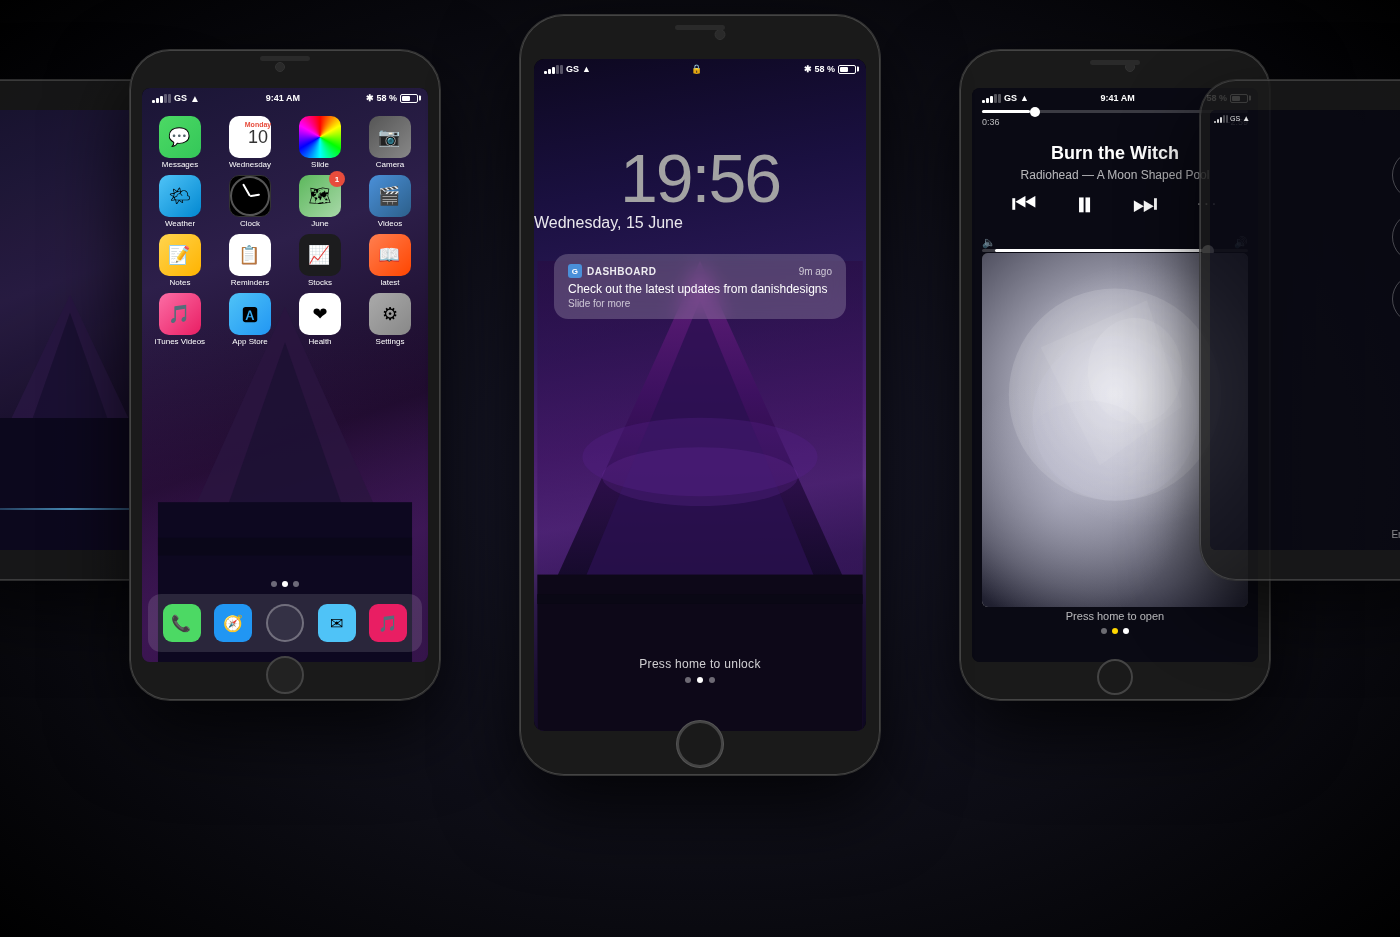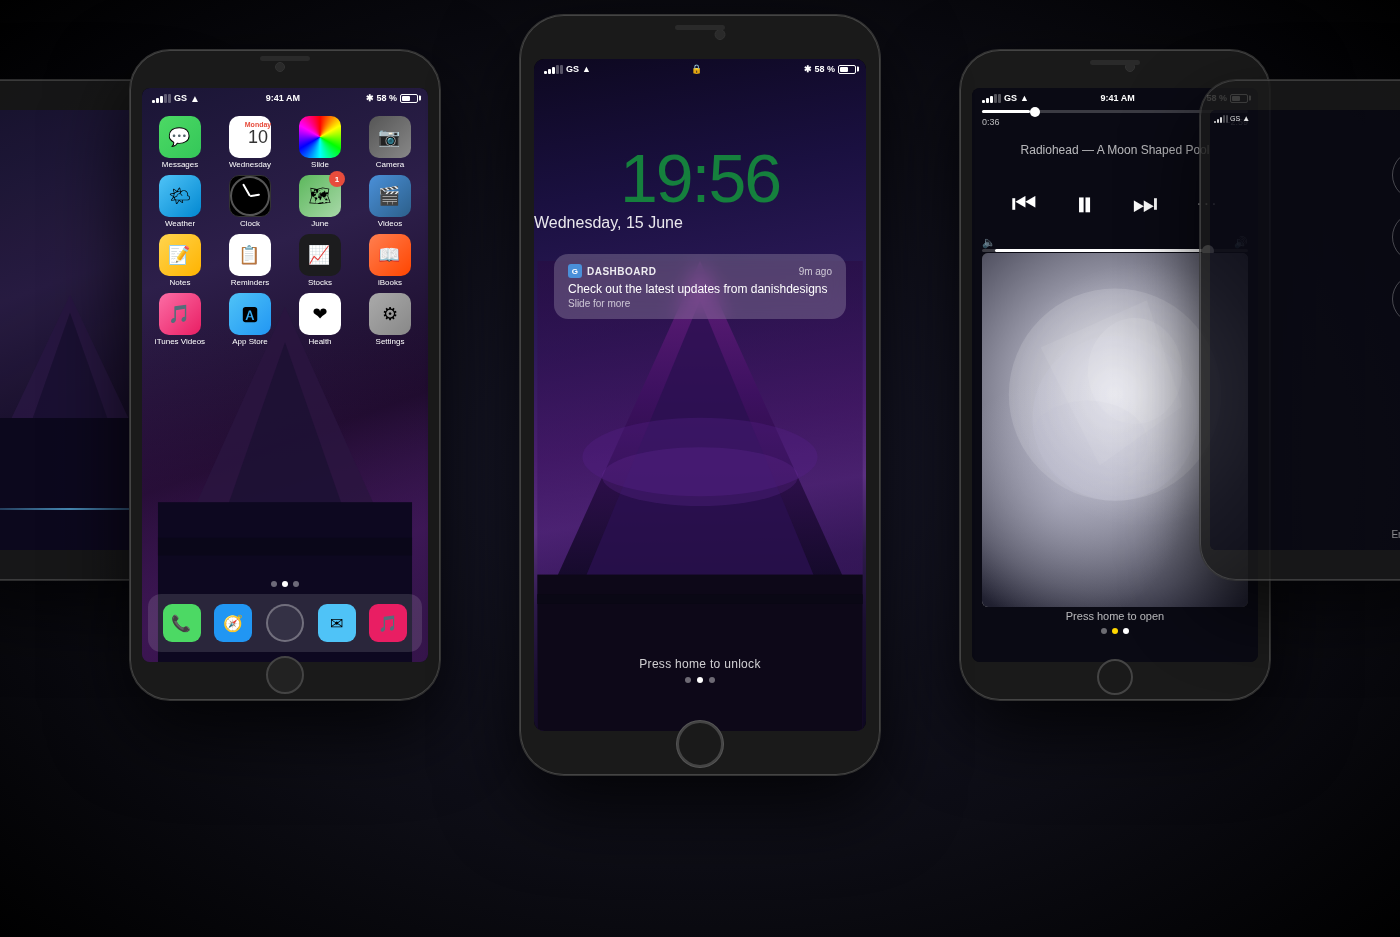--- a/index.html
+++ b/index.html
@@ -204,21 +204,21 @@
     .page-dot.active { background: #fff; }
 
     
     .lock-time {
       position: absolute;
       top: 80px;
       left: 0; right: 0;
       text-align: center;
       font-size: 68px;
       font-weight: 200;
-      color: #15803d;
+      color: #a3a3a3;
       letter-spacing: -2px;
     }
     .lock-date {
       position: absolute;
       top: 155px;
       left: 0; right: 0;
       font-size: 16px;
       color: rgba(255,255,255,0.9);
       font-weight: 300;
     }
@@ -734,21 +734,21 @@
       <div class="phone2-app-icon">
         <div class="phone2-app-img app-reminders" style="background:#fff;">📋</div>
         <span class="phone2-app-label">Reminders</span>
       </div>
       <div class="phone2-app-icon">
         <div class="phone2-app-img app-stocks">📈</div>
         <span class="phone2-app-label">Stocks</span>
       </div>
       <div class="phone2-app-icon">
         <div class="phone2-app-img app-ibooks">📖</div>
-        <span class="phone2-app-label">iBooks</span>
+        <span class="phone2-app-label">latest</span>
       </div>
 
       <div class="phone2-app-icon">
         <div class="phone2-app-img app-itunes">🎵</div>
         <span class="phone2-app-label">iTunes Videos</span>
       </div>
       <div class="phone2-app-icon">
         <div class="phone2-app-img app-appstore">🅰</div>
         <span class="phone2-app-label">App Store</span>
       </div>
@@ -896,20 +896,21 @@
           <div class="progress-bar-fill"></div>
           <div class="progress-bar-thumb"></div>
         </div>
         <div class="progress-times">
           <span>0:36</span>
           <span>-2:59</span>
         </div>
       </div>
 
       <div class="song-info">
+        <div class="song-title">Burn the Witch</div>
         <div class="song-artist">Radiohead — A Moon Shaped Pool</div>
       </div>
 
       <div class="controls">
         <div class="ctrl-btn">⏮</div>
         <div class="ctrl-btn play">⏸</div>
         <div class="ctrl-btn">⏭</div>
         <div class="ctrl-dots">···</div>
       </div>
 

